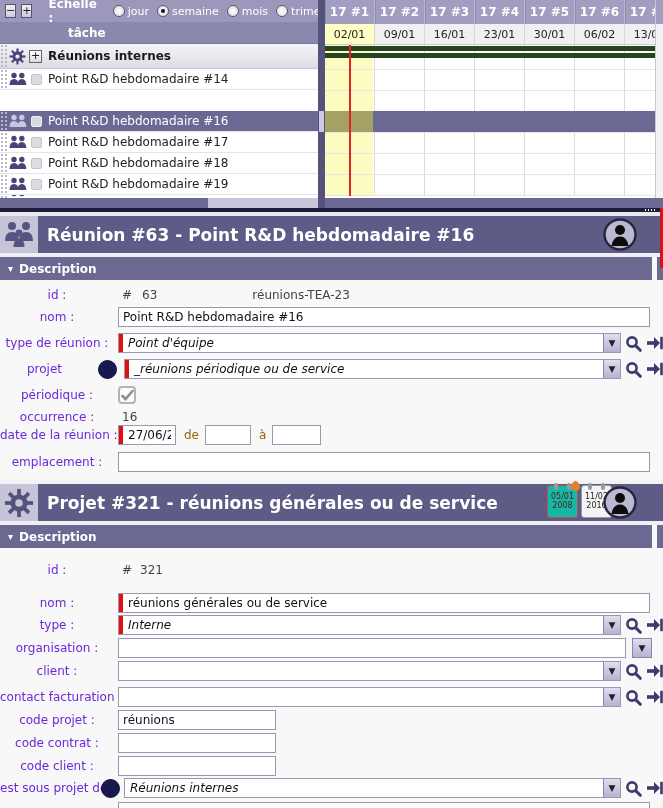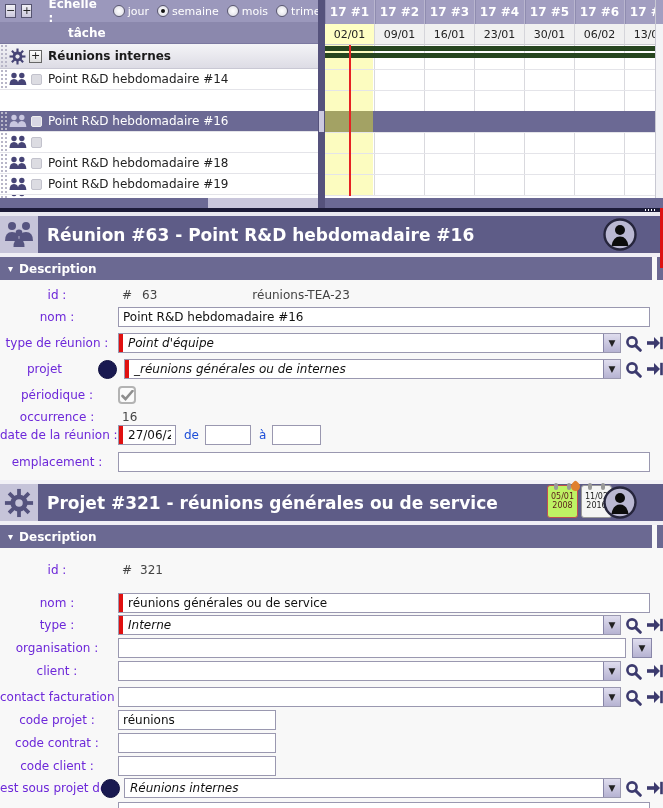--- a/index.html
+++ b/index.html
@@ -91,26 +91,26 @@
   .combo.req .ctext { padding-left:9px; }
   .carrow { width:17px; flex:0 0 17px; background:linear-gradient(#dfddee,#b6b3d2); border-left:1px solid #8886a8; color:#222; font-size:9px; text-align:center; line-height:19px; cursor:pointer; }
   .dropbtn { width:20px; height:20px; background:linear-gradient(#dfddee,#b6b3d2); border:1px solid #8886a8; color:#222; font-size:9px; text-align:center; line-height:19px; margin-left:6px; cursor:pointer; }
   .iconbtn { margin-left:4px; display:flex; align-items:center; cursor:pointer; }
   .checkbox { width:18px; height:18px; border:2px solid #b3b3b3; border-radius:4px; background:#fbfbfb; display:flex; align-items:center; justify-content:center; }
   .statictext { color:#444; }
   #red-edge { position:absolute; left:660px; top:208px; width:3px; height:60px; background:#dd1111; }
 
   .cal { width:31px; height:33px; border-radius:3px; position:relative; font-size:8px; line-height:1.15; text-align:center; padding-top:6px; color:#222; margin-left:3px; }
   .cal .rings { position:absolute; top:-3px; left:6px; width:4px; height:7px; background:#999; border-radius:2px; box-shadow:13px 0 #999; }
-  .cal1 { background:#bef264; border:1px solid #c05050; color:#5a1a1a; }
+  .cal1 { background:#14b8a6; border:1px solid #c05050; color:#5a1a1a; }
   .cal1 .pin { position:absolute; top:-4px; right:-3px; width:9px; height:9px; background:#e08030; border-radius:2px 50% 50% 50%; transform:rotate(45deg); }
   .cal2 { background:#f4f4f4; border:1px solid #9a9a9a; }
   .calwrap { position:absolute; right:51px; top:1px; display:flex; }
 
-  .de-label { margin:0 6px 0 8px; color:#1d4ed8; }
+  .de-label { margin:0 6px 0 8px; color:#a16207; }
 </style>
 </head>
 <body>
 
 <div id="gantt">
   <div id="toolbar">
     <div class="zoombtn">−</div>
     <div class="zoombtn">+</div>
     <span id="scale-label">Echelle :</span>
     <span class="radio-opt">
@@ -183,20 +183,21 @@
       <div class="handle"></div>
       <span class="ticon">
         <svg width="18" height="14" viewBox="0 0 18 14" fill="currentColor">
           <circle cx="5" cy="3.5" r="2.7"></circle>
           <path d="M0.5 13q0-6 4.5-6t4.5 6z"></path>
           <circle cx="12.8" cy="3.5" r="2.7"></circle>
           <path d="M8.6 13q0-6 4.2-6t4.6 6z"></path>
         </svg>
       </span>
       <span class="tbox"></span>
+      <span class="tlabel">Point R&amp;D hebdomadaire #17</span>
     </div>
   <div class="trow" style="top:153px">
       <div class="handle"></div>
       <span class="ticon">
         <svg width="18" height="14" viewBox="0 0 18 14" fill="currentColor">
           <circle cx="5" cy="3.5" r="2.7"></circle>
           <path d="M0.5 13q0-6 4.5-6t4.5 6z"></path>
           <circle cx="12.8" cy="3.5" r="2.7"></circle>
           <path d="M8.6 13q0-6 4.2-6t4.6 6z"></path>
         </svg>
@@ -342,21 +343,21 @@
           <polygon points="8,1 14,7 8,13" fill="#3c3a6e"></polygon>
           <rect x="14.2" y="0.8" width="2.6" height="12.4" fill="#3c3a6e"></rect>
         </svg>
       </span>
   </div>
 
   <div class="frow" style="top:147px">
     <span class="flabel narrow">projet</span>
     <span class="circ"></span>
     <div class="combo req" style="margin-left:7px; width:506px">
-        <span class="ctext">_réunions générales ou de internes</span>
+        <span class="ctext">_réunions périodique ou de service</span>
         <span class="carrow">▼</span>
       </div>
     <span class="iconbtn">
         <svg width="17" height="17" viewBox="0 0 17 17">
           <circle cx="7" cy="7" r="4.6" fill="none" stroke="#3c3a6e" stroke-width="2.6"></circle>
           <line x1="10.6" y1="10.6" x2="15.3" y2="15.3" stroke="#3c3a6e" stroke-width="3" stroke-linecap="round"></line>
         </svg>
       </span>
     <span class="iconbtn">
         <svg width="17" height="14" viewBox="0 0 17 14">

